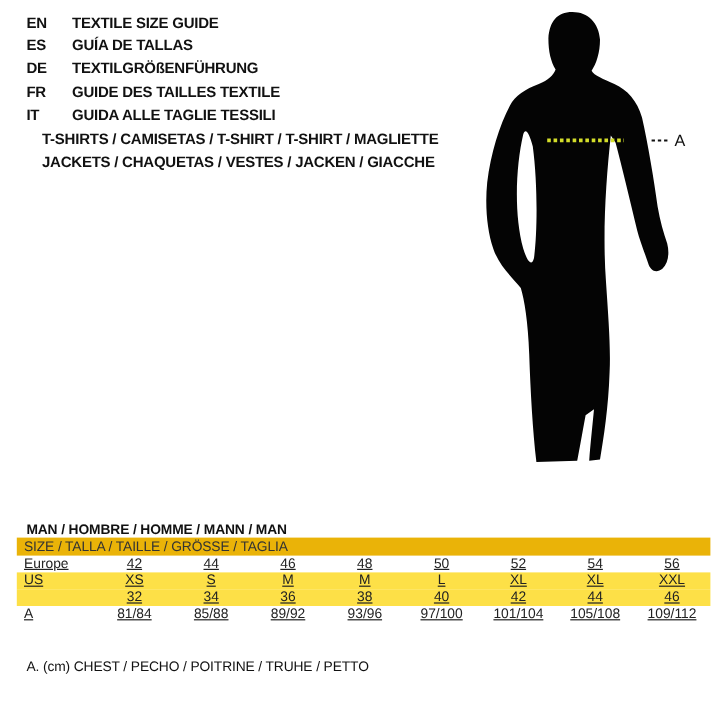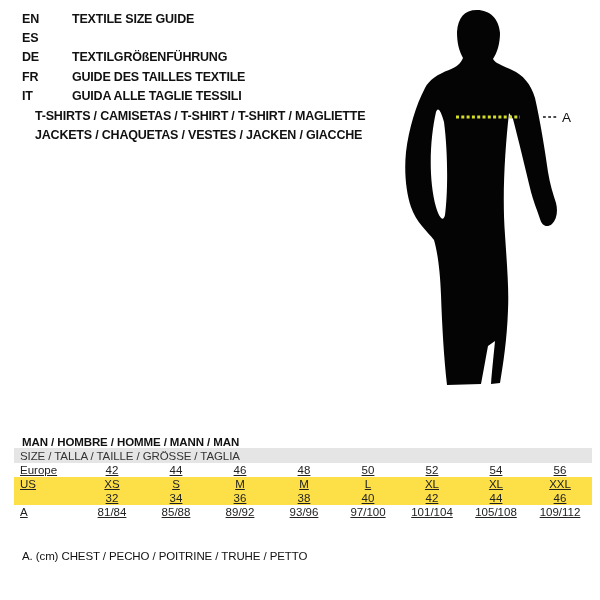--- a/index.html
+++ b/index.html
@@ -2,50 +2,51 @@
 <html><head>
 <meta charset="utf-8">
 <style>
   html,body{margin:0;padding:0;}
   body{
     width:600px;height:600px;position:relative;background:#ffffff;
     font-family:"Liberation Sans", sans-serif;color:#111;overflow:hidden;
   }
   
   .lang-list{position:absolute;left:22px;top:10px;}
-  .lang-row{display:flex;line-height:19.2px;gap:12px;}
+  .lang-row{display:flex;line-height:19.2px;}
   .lang-code{width:38px;font-weight:bold;font-size:12.5px;letter-spacing:-0.2px;}
   .lang-label{font-weight:bold;font-size:12.5px;letter-spacing:-0.2px;}
   
   .categories{position:absolute;left:35px;top:107px;}
   .cat-line{font-weight:bold;font-size:12.5px;line-height:19px;letter-spacing:-0.2px;}
   
   .figure-wrap{position:absolute;left:400px;top:0;width:200px;height:400px;}
   
   .man-label{position:absolute;left:22px;top:436px;font-weight:bold;font-size:11.5px;letter-spacing:-0.1px;}
   
   .size-table{position:absolute;left:14px;top:448px;width:578px;font-size:11.5px;color:#222;}
-  .t-header{background:#e5e5e5;height:15px;display:flex;align-items:center;padding-left:6px;color:#333;letter-spacing:-0.1px;}
+  .t-header{background:#eab308;height:15px;display:flex;align-items:center;padding-left:6px;color:#333;letter-spacing:-0.1px;}
   .t-row{display:grid;grid-template-columns:66px repeat(8,1fr);height:14px;align-items:center;text-decoration:underline;}
   .t-row.shaded{background:#fde047;}
   .t-label{padding-left:6px;text-align:left;}
   .t-cell{text-align:center;}
   
   .footnote{position:absolute;left:22px;top:550px;font-weight:normal;font-size:11.5px;letter-spacing:-0.1px;}
 </style>
 </head>
 <body>
 
 <div class="lang-list">
   <div class="lang-row">
     <span class="lang-code">EN</span>
     <span class="lang-label">TEXTILE SIZE GUIDE</span>
   </div>
   <div class="lang-row">
     <span class="lang-code">ES</span>
+    <span class="lang-label">GUÍA DE TALLAS</span>
   </div>
   <div class="lang-row">
     <span class="lang-code">DE</span>
     <span class="lang-label">TEXTILGRÖßENFÜHRUNG</span>
   </div>
   <div class="lang-row">
     <span class="lang-code">FR</span>
     <span class="lang-label">GUIDE DES TAILLES TEXTILE</span>
   </div>
   <div class="lang-row">

